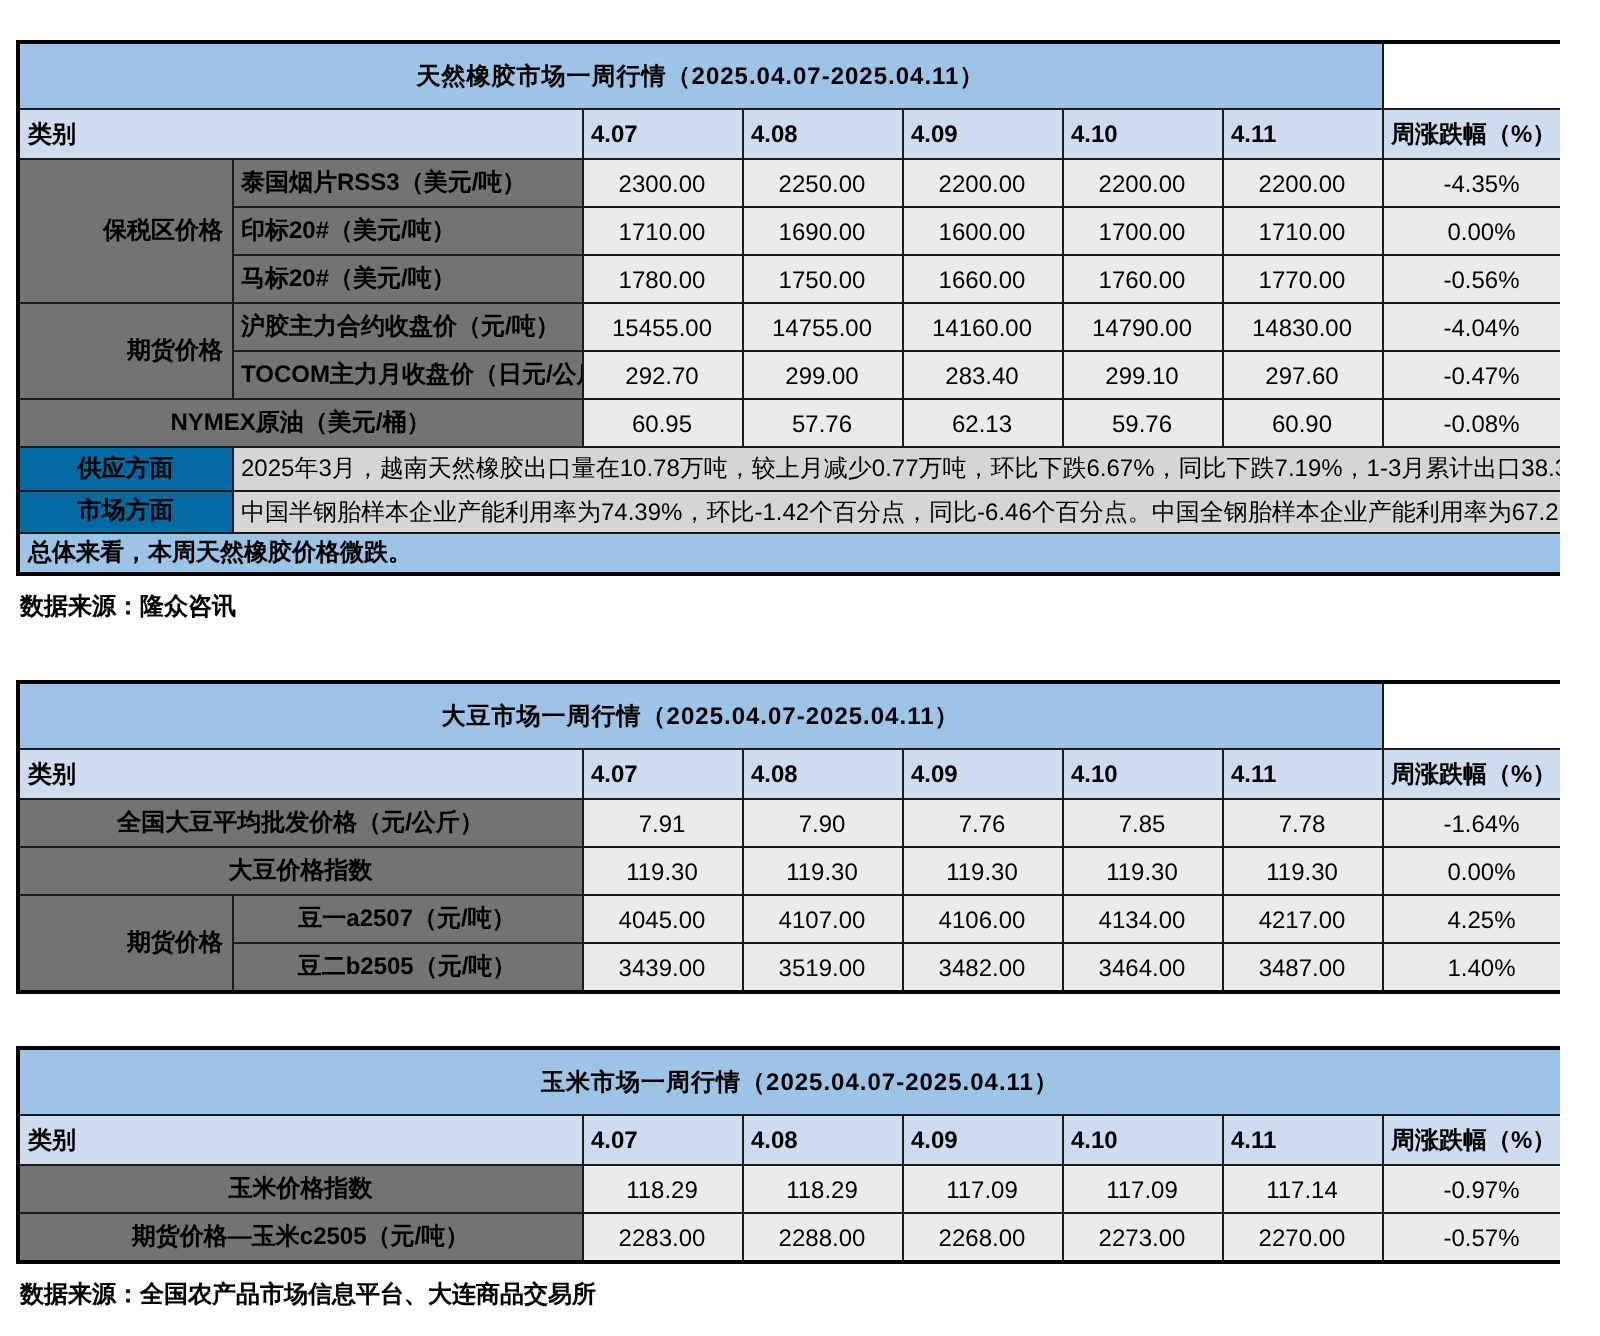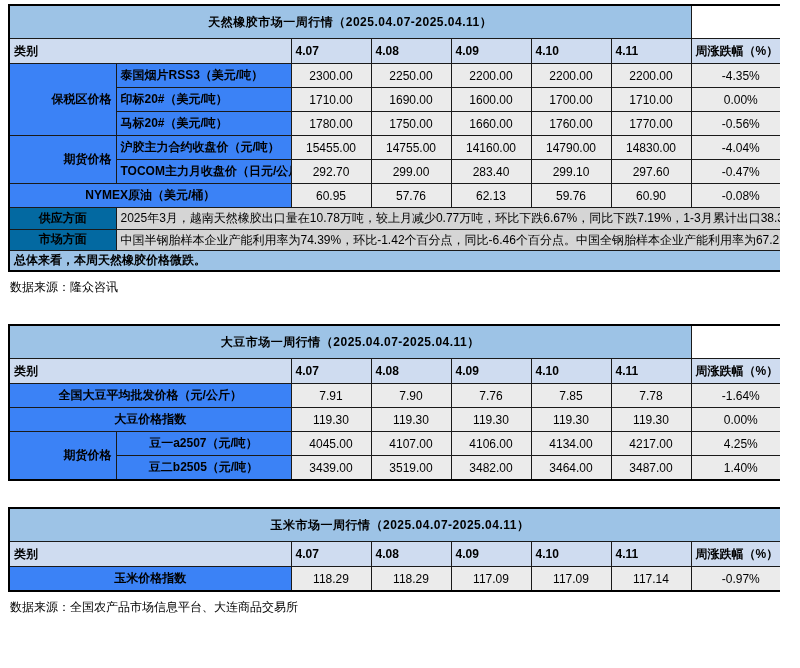--- a/index.html
+++ b/index.html
@@ -6,21 +6,21 @@
     margin: 0;
     padding: 0;
     background: #ffffff;
     font-family: "Liberation Sans", "DejaVu Sans", sans-serif;
     color: #000;
   }
   .page {
     width: 780px;
     height: 668px;
     box-sizing: border-box;
-    padding: 4px 8px 0 8px;
+    padding: 20px 8px 0 8px;
     overflow: hidden;
     background: #ffffff;
   }
   table.mkt {
     border-collapse: collapse;
     width: 784px;
     table-layout: fixed;
     border: 2px solid #000;
   }
   table.mkt td {
@@ -38,21 +38,21 @@
     font-size: 15px;
     height: 30px;
     letter-spacing: 0.5px;
   }
   tr.head td {
     background: #CFDCF0;
     font-weight: bold;
     height: 22px;
   }
   td.group, td.item, td.itemc {
-    background: #3b82f6;
+    background: #737373;
     font-weight: bold;
     height: 21px;
   }
   td.group { text-align: right; }
   td.item  { text-align: left; }
   td.itemc { text-align: center; }
   td.val {
     background: #EBEBEB;
     text-align: center;
     height: 21px;
@@ -74,21 +74,21 @@
     background: #9DC3E6;
     font-weight: bold;
     font-size: 11.5px;
     height: 16px;
     text-align: left;
     padding-left: 4px;
     margin-left: 28px;
   }
   .source {
     font-size: 12px;
-    font-weight: normal;
+    font-weight: bold;
     padding: 7px 0 0 2px;
     height: 16px;
   }
   .gap30 { height: 29px; }
   .gap28 { height: 26px; }
 </style>
 </head>
 <body>
 
 <div class="page">
@@ -281,17 +281,26 @@
     </tr>
     <tr>
       <td class="itemc">玉米价格指数</td>
       <td class="val">118.29</td>
       <td class="val">118.29</td>
       <td class="val">117.09</td>
       <td class="val">117.09</td>
       <td class="val">117.14</td>
       <td class="val">-0.97%</td>
     </tr>
+    <tr>
+      <td class="itemc">期货价格—玉米c2505（元/吨）</td>
+      <td class="val">2283.00</td>
+      <td class="val">2288.00</td>
+      <td class="val">2268.00</td>
+      <td class="val">2273.00</td>
+      <td class="val">2270.00</td>
+      <td class="val">-0.57%</td>
+    </tr>
   </tbody>
     </table>
   <div class="source">数据来源：全国农产品市场信息平台、大连商品交易所</div>
 
 </div>
 
 </body></html>

